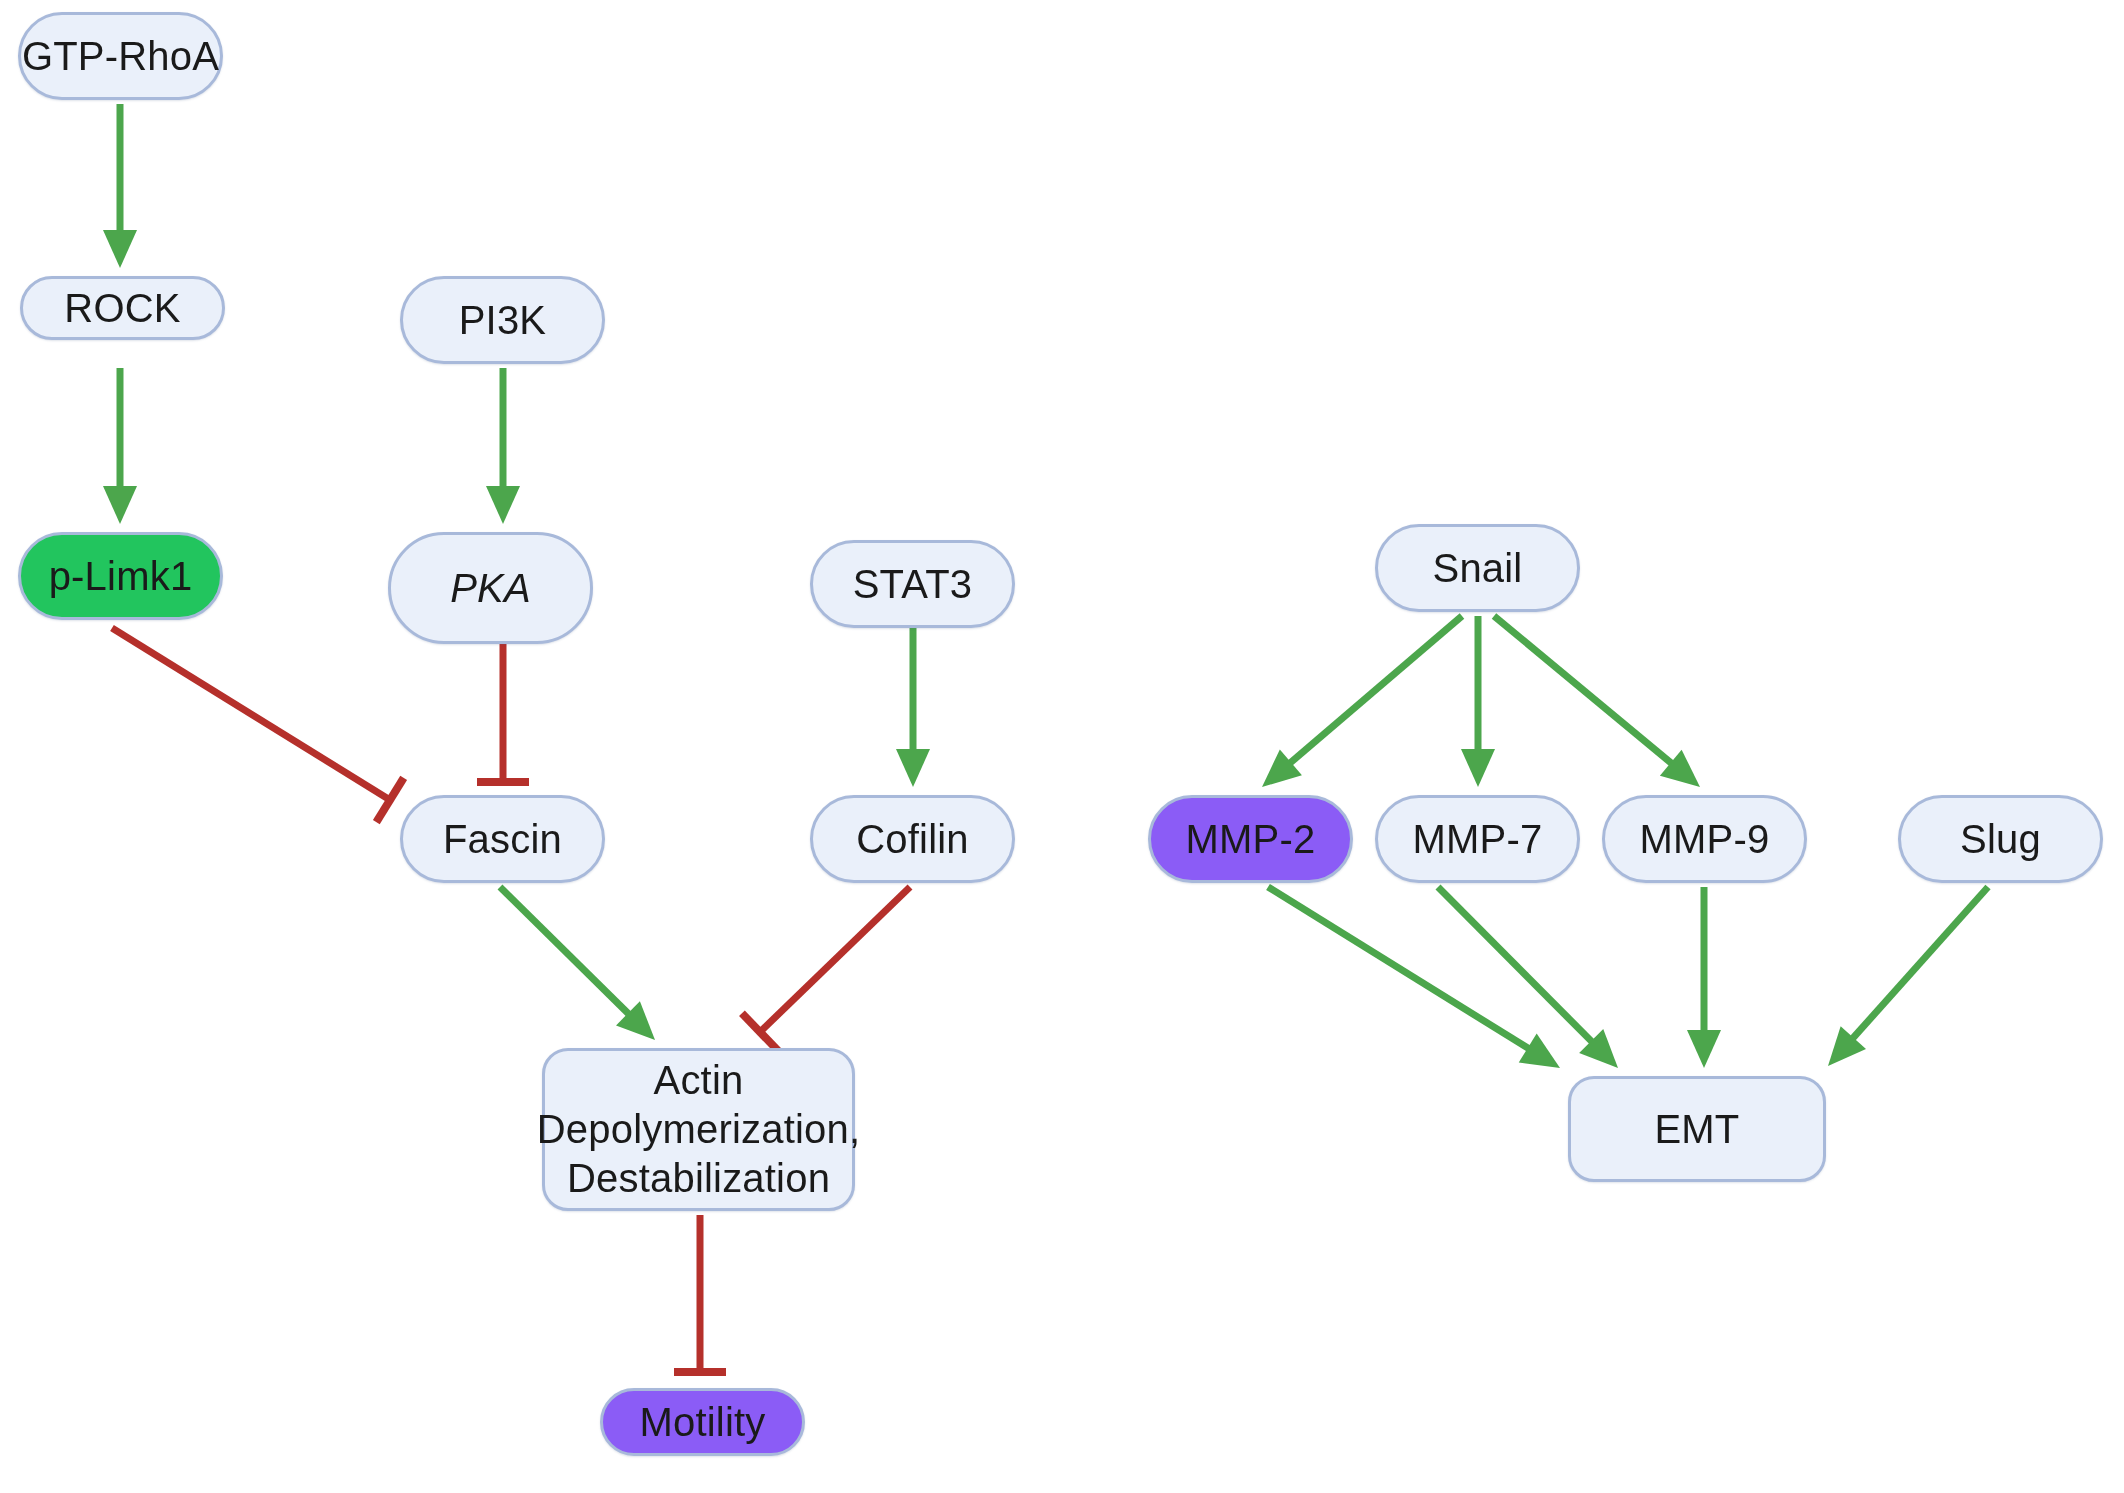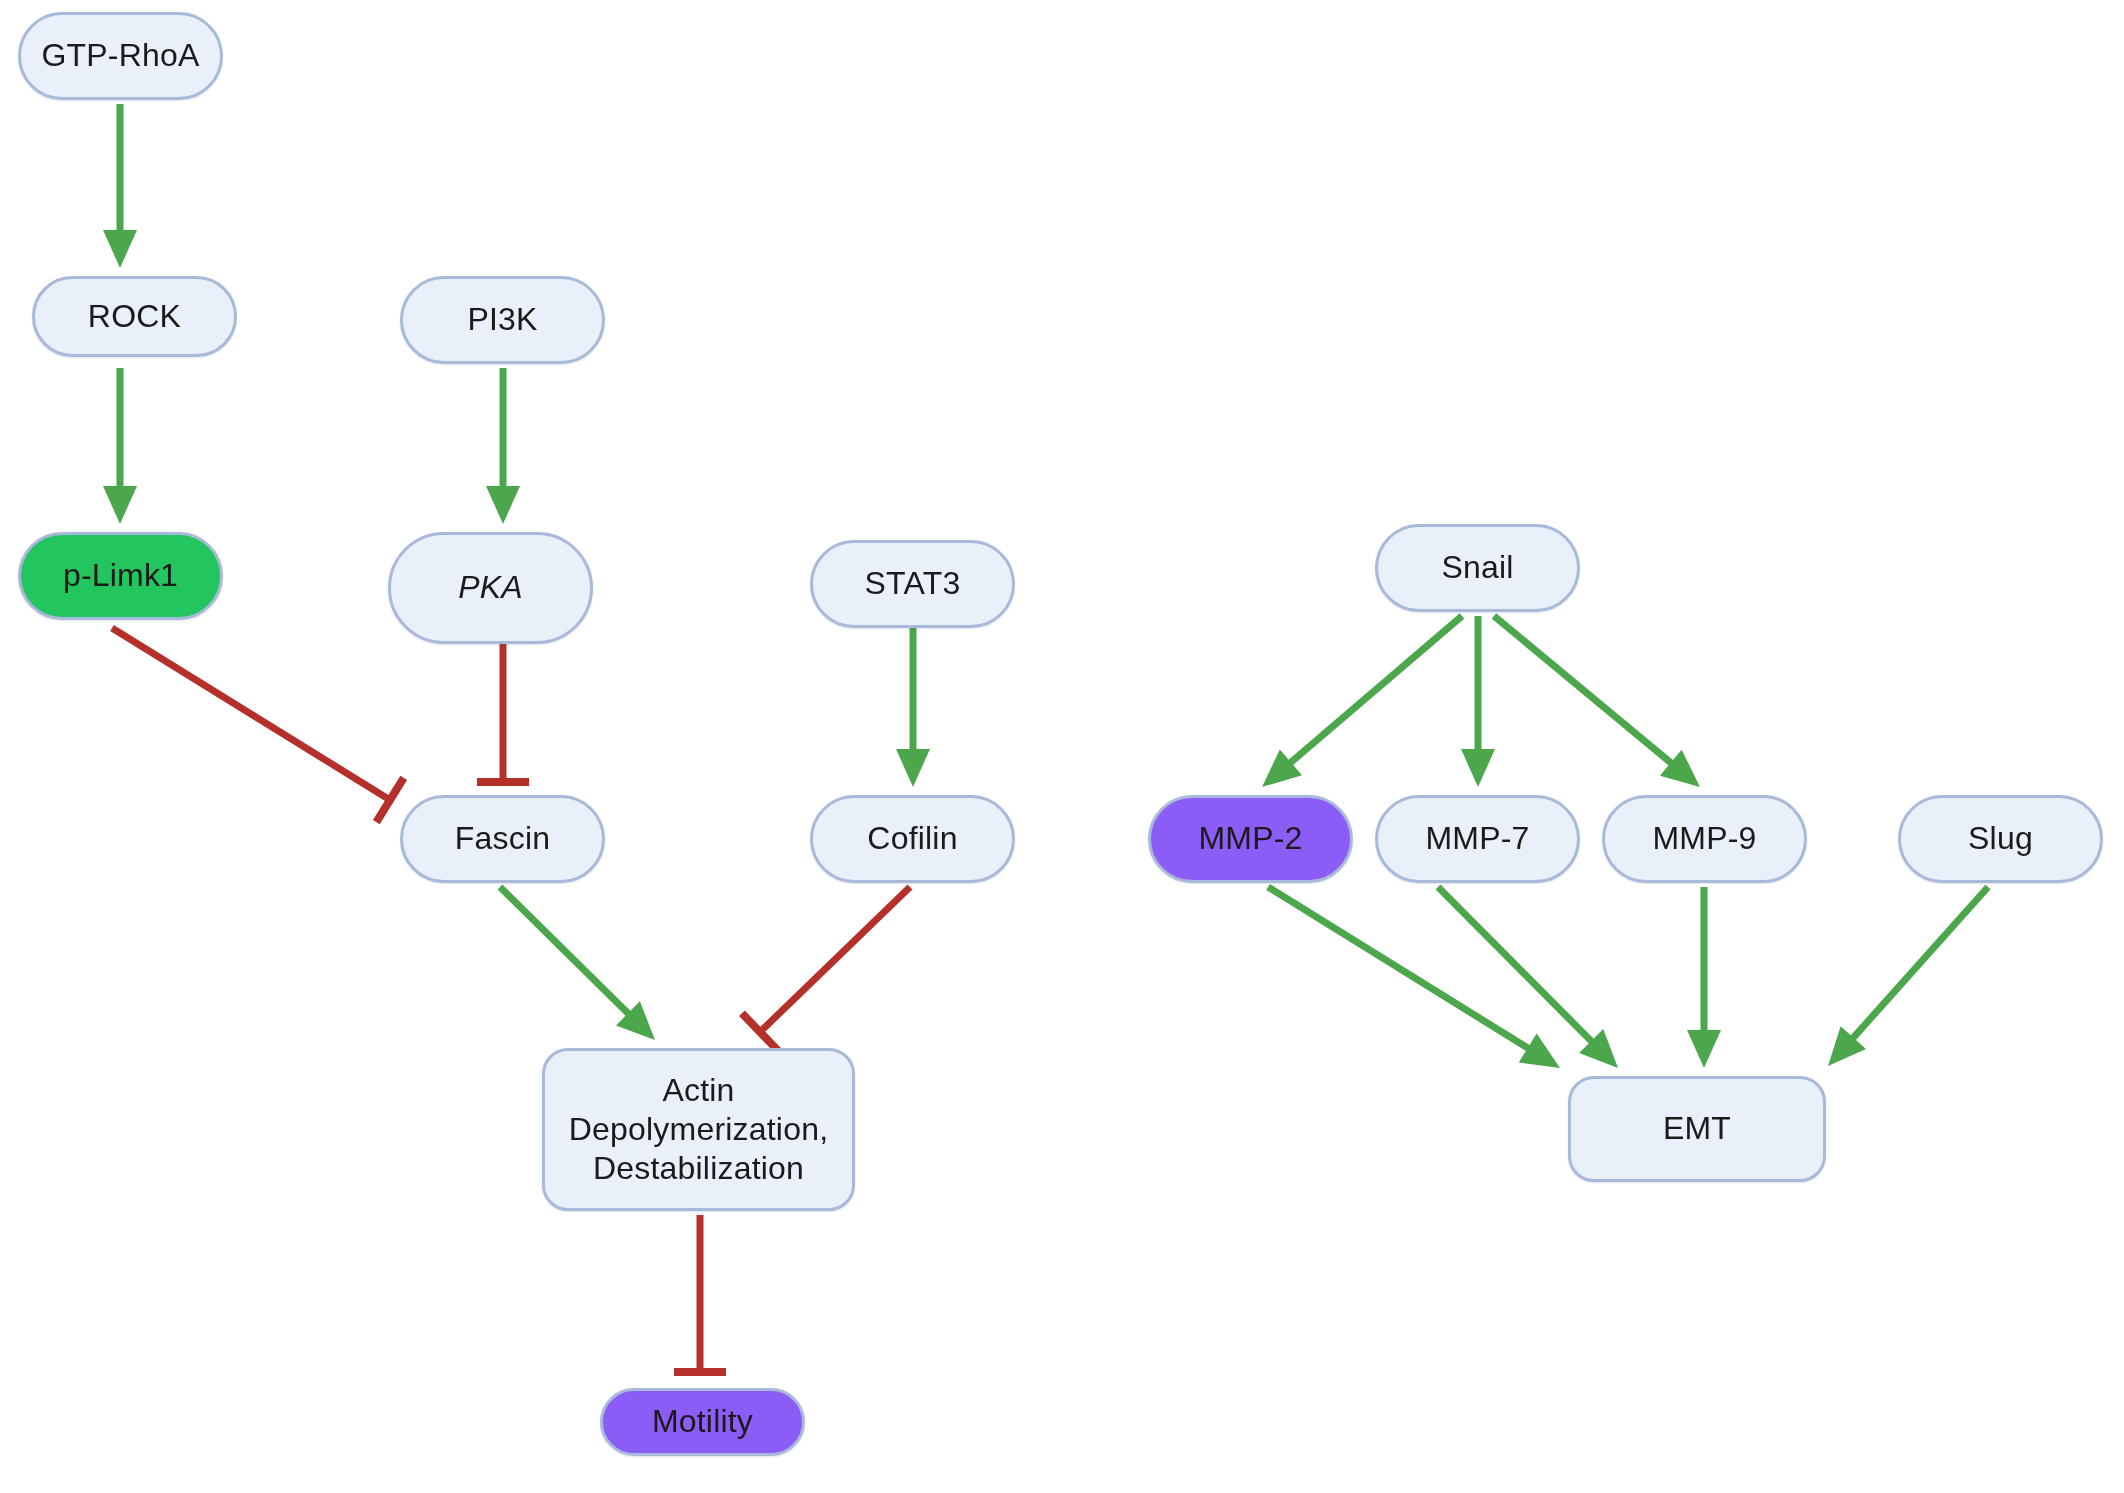--- a/index.html
+++ b/index.html
@@ -30,21 +30,21 @@
     position: absolute;
     box-sizing: border-box;
     background: #eaf0fa;
     border: 3px solid #a8b9da;
     color: #1a1a1a;
     display: flex;
     align-items: center;
     justify-content: center;
     text-align: center;
     line-height: 1.22;
-    font-size: 32px;
+    font-size: 40px;
     letter-spacing: 0.2px;
     white-space: pre-line;
     box-shadow: 0 1px 2px rgba(80,100,140,0.18);
   }
   .node.pill {
     border-radius: 999px;
   }
   .node.rect {
     border-radius: 26px;
   }
@@ -114,21 +114,21 @@
         <line x1="1704" y1="887" x2="1704" y2="1034" stroke="#4ca64c" stroke-width="7" stroke-linecap="butt"></line>
         <polygon points="1704,1068 1687,1030 1721,1030" fill="#4ca64c"></polygon>
       </g>
       <g>
         <line x1="1988" y1="887" x2="1850.658603841155" y2="1040.6506869527082" stroke="#4ca64c" stroke-width="7" stroke-linecap="butt"></line>
         <polygon points="1828,1066 1840.6496654164682,1026.33911290892 1865.9989784637603,1048.9977167500747" fill="#4ca64c"></polygon>
       </g>
     </svg>
   <div id="node-layer">
       <div class="node pill" style="left: 18px; top: 12px; width: 205px; height: 88px; background: rgb(234, 240, 250); border-color: rgb(168, 185, 218);">GTP-RhoA</div>
-      <div class="node pill" style="left: 32px; top: 276px; width: 205px; height: 81px; background: rgb(234, 240, 250); border-color: rgb(168, 185, 218); text-align: center;">ROCK</div>
+      <div class="node pill" style="left: 20px; top: 276px; width: 205px; height: 64px; background: rgb(234, 240, 250); border-color: rgb(168, 185, 218); text-align: center;">ROCK</div>
       <div class="node pill" style="left: 400px; top: 276px; width: 205px; height: 88px; background: rgb(234, 240, 250); border-color: rgb(168, 185, 218);">PI3K</div>
       <div class="node pill" style="left: 18px; top: 532px; width: 205px; height: 88px; background: #22c55e; border-color: rgb(168, 185, 218);">p-Limk1</div>
       <div class="node pill" style="left: 388px; top: 532px; width: 205px; height: 112px; background: rgb(234, 240, 250); border-color: rgb(168, 185, 218); font-style: italic;">PKA</div>
       <div class="node pill" style="left: 810px; top: 524px; width: 205px; height: 88px; background: rgb(234, 240, 250); border-color: rgb(168, 185, 218); margin-top: 16px;">STAT3</div>
       <div class="node pill" style="left: 1375px; top: 524px; width: 205px; height: 88px; background: rgb(234, 240, 250); border-color: rgb(168, 185, 218);">Snail</div>
       <div class="node pill" style="left: 400px; top: 795px; width: 205px; height: 88px; background: rgb(234, 240, 250); border-color: rgb(168, 185, 218);">Fascin</div>
       <div class="node pill" style="left: 810px; top: 795px; width: 205px; height: 88px; background: rgb(234, 240, 250); border-color: rgb(168, 185, 218);">Cofilin</div>
       <div class="node pill" style="left: 1148px; top: 795px; width: 205px; height: 88px; background: #8b5cf6; border-color: rgb(168, 185, 218);">MMP-2</div>
       <div class="node pill" style="left: 1375px; top: 795px; width: 205px; height: 88px; background: rgb(234, 240, 250); border-color: rgb(168, 185, 218);">MMP-7</div>
       <div class="node pill" style="left: 1602px; top: 795px; width: 205px; height: 88px; background: rgb(234, 240, 250); border-color: rgb(168, 185, 218);">MMP-9</div>

